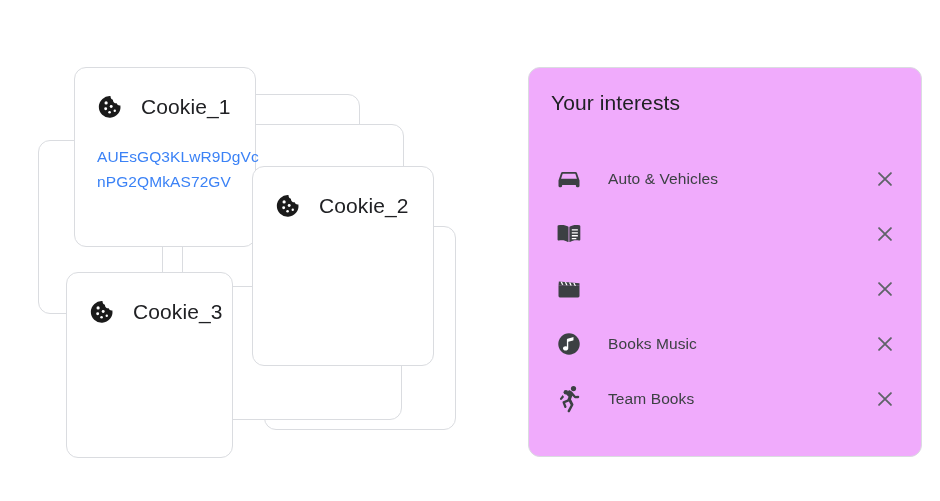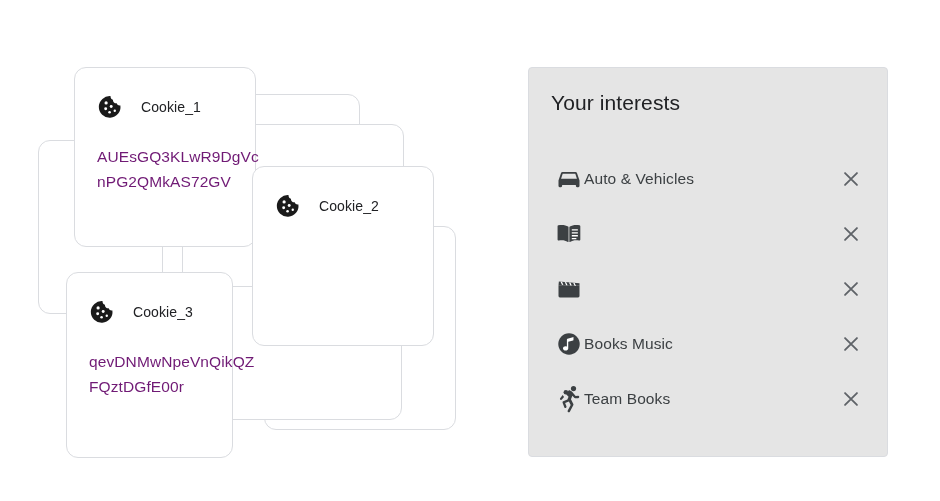--- a/index.html
+++ b/index.html
@@ -51,47 +51,47 @@
     align-items: center;
   }
   .cookie-icon {
     width: 26px;
     height: 26px;
     display: block;
     flex: none;
   }
   .cookie-title {
     margin-left: 18px;
-    font-size: 14px;
+    font-size: 21px;
     color: #202124;
     letter-spacing: 0.1px;
     white-space: nowrap;
   }
   .cookie-value {
     position: absolute;
     left: 22px;
     top: 76px;
     width: 168px;
     font-size: 15.5px;
     line-height: 25px;
-    color: #701a75;
+    color: #3b82f6;
     letter-spacing: 0.1px;
     word-break: break-all;
   }
 
   
   #interests-panel {
     position: absolute;
     left: 528px;
     top: 67px;
-    width: 360px;
+    width: 394px;
     height: 390px;
-    background: #e5e5e5;
+    background: #f0abfc;
     border: 1.4px solid #dadce0;
-    border-radius: 4px;
+    border-radius: 12px;
     box-sizing: border-box;
   }
   #interests-title {
     position: absolute;
     left: 22px;
     top: 23px;
     font-size: 21px;
     color: #202124;
     letter-spacing: 0.1px;
   }
@@ -113,20 +113,21 @@
     margin-left: 25px;
     display: flex;
     align-items: center;
     justify-content: center;
     flex: none;
   }
   .interest-icon-wrap svg {
     display: block;
   }
   .interest-label {
+    margin-left: 24px;
     font-size: 15.5px;
     color: #3c4043;
     letter-spacing: 0.1px;
     white-space: nowrap;
   }
   .interest-remove {
     position: absolute;
     right: 22px;
     top: 50%;
     transform: translateY(-50%);
@@ -162,21 +163,21 @@
                 <circle cx="13.1" cy="11.6" r="1.35" fill="#ffffff"></circle>
                 <circle cx="8.0" cy="13.6" r="1.35" fill="#ffffff"></circle>
                 <circle cx="11.6" cy="16.9" r="1.2" fill="#ffffff"></circle>
                 <circle cx="16.4" cy="15.4" r="1.1" fill="#ffffff"></circle>
               </svg>
             </span>
             <span class="cookie-title">Cookie_1</span>
           </div>
           <div class="cookie-value">AUEsGQ3KLwR9DgVcnPG2QMkAS72GV</div>
         </div>
-        <div class="cookie-card" style="left: 252px; top: 166px; width: 182px; height: 180px;">
+        <div class="cookie-card" style="left: 252px; top: 166px; width: 182px; height: 200px;">
           <div class="cookie-head">
             <span>
               <svg class="cookie-icon" viewBox="0 0 24 24" aria-hidden="true">
                 <path fill="#1a1a1a" d="M21.6 10.6a3.1 3.1 0 0 1-3.5-2 3.1 3.1 0 0 1-3.4-3.3A3.1 3.1 0 0 1 12.6 2 10 10 0 1 0 21.6 10.6z"></path>
                 <circle cx="8.4" cy="8.2" r="1.5" fill="#ffffff"></circle>
                 <circle cx="13.1" cy="11.6" r="1.35" fill="#ffffff"></circle>
                 <circle cx="8.0" cy="13.6" r="1.35" fill="#ffffff"></circle>
                 <circle cx="11.6" cy="16.9" r="1.2" fill="#ffffff"></circle>
                 <circle cx="16.4" cy="15.4" r="1.1" fill="#ffffff"></circle>
               </svg>
@@ -191,21 +192,20 @@
                 <path fill="#1a1a1a" d="M21.6 10.6a3.1 3.1 0 0 1-3.5-2 3.1 3.1 0 0 1-3.4-3.3A3.1 3.1 0 0 1 12.6 2 10 10 0 1 0 21.6 10.6z"></path>
                 <circle cx="8.4" cy="8.2" r="1.5" fill="#ffffff"></circle>
                 <circle cx="13.1" cy="11.6" r="1.35" fill="#ffffff"></circle>
                 <circle cx="8.0" cy="13.6" r="1.35" fill="#ffffff"></circle>
                 <circle cx="11.6" cy="16.9" r="1.2" fill="#ffffff"></circle>
                 <circle cx="16.4" cy="15.4" r="1.1" fill="#ffffff"></circle>
               </svg>
             </span>
             <span class="cookie-title">Cookie_3</span>
           </div>
-          <div class="cookie-value">qevDNMwNpeVnQikQZFQztDGfE00r</div>
         </div>
       </div>
   </div>
 
   <div id="interests-panel">
     <div id="interests-title">Your interests</div>
     <div id="interests-list">
         <div class="interest-row">
           <span class="interest-icon-wrap">
             <svg width="28" height="28" viewBox="0 0 24 24" aria-hidden="true">

